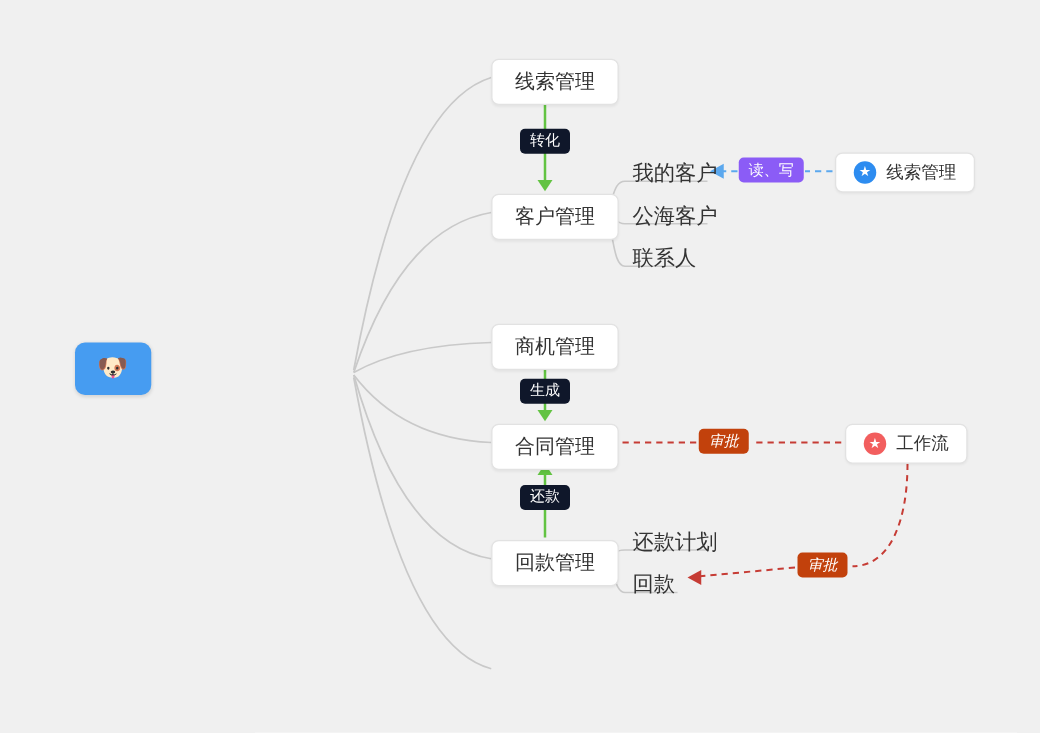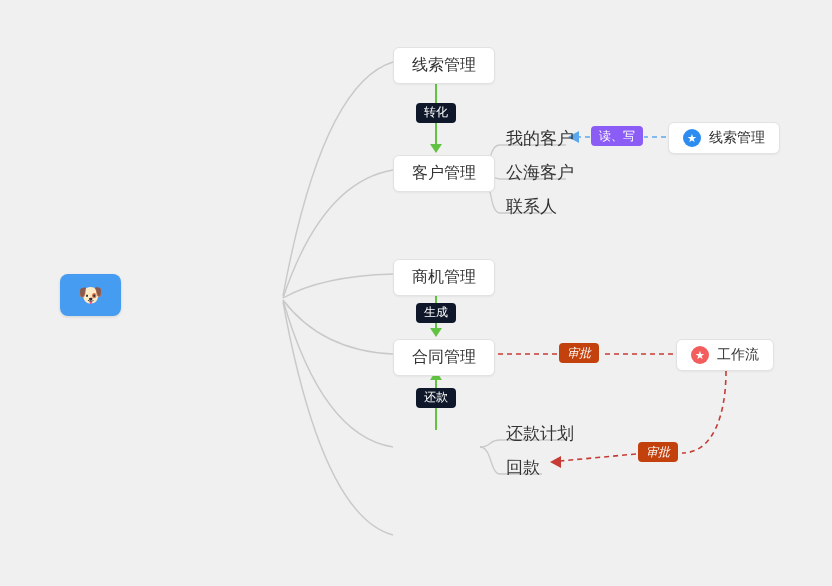--- a/index.html
+++ b/index.html
@@ -115,20 +115,21 @@
   </svg>
 
   <div class="root-node">
     <span class="root-icon">🐶</span>
   </div>
 
   <div class="node" style="left:393px;top:47px">线索管理</div>
   <div class="node" style="left:393px;top:155px">客户管理</div>
   <div class="node" style="left:393px;top:259px">商机管理</div>
   <div class="node" style="left:393px;top:339px">合同管理</div>
+  <div class="node" style="left:393px;top:432px">回款管理</div>
 
   <div class="child-label" style="left:506px;top:127px">我的客户</div>
   <div class="child-label" style="left:506px;top:161px">公海客户</div>
   <div class="child-label" style="left:506px;top:195px">联系人</div>
 
   <div class="child-label" style="left:506px;top:422px">还款计划</div>
   <div class="child-label" style="left:506px;top:456px">回款</div>
 
   <div class="badge badge-green" style="left:416px;top:103px">转化</div>
   <div class="badge badge-green" style="left:416px;top:303px">生成</div>

